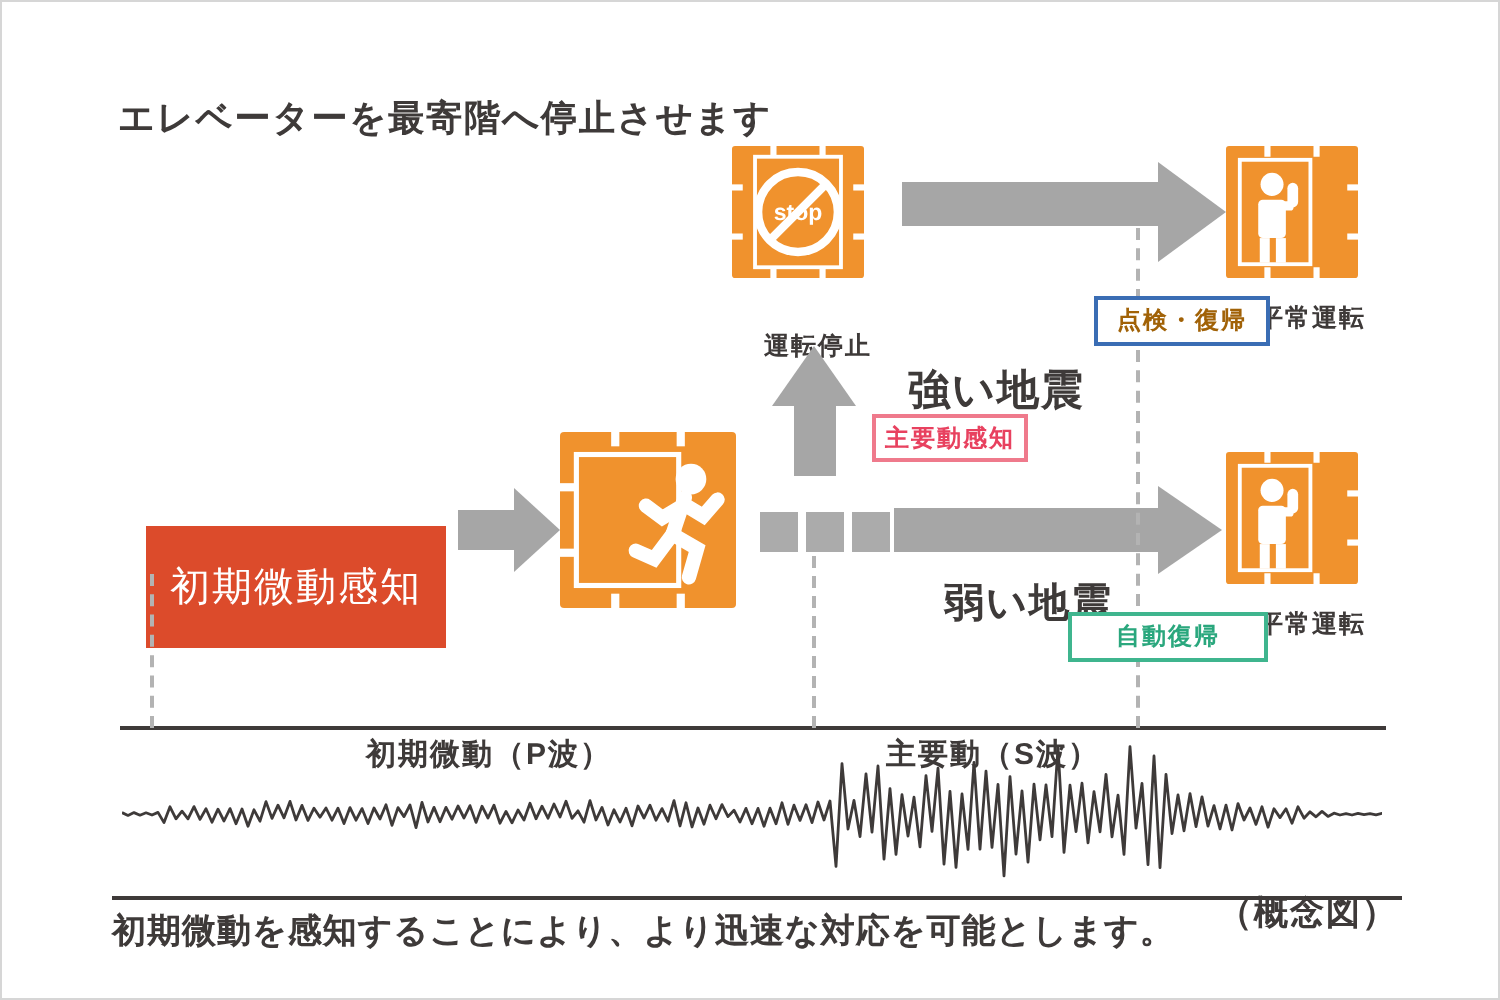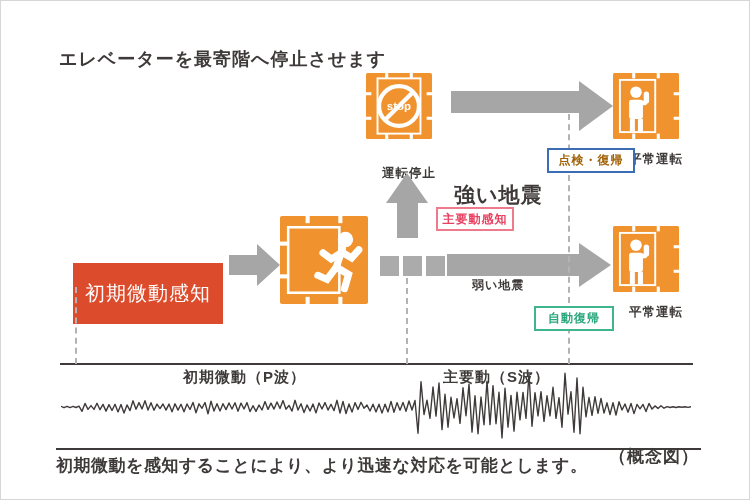--- a/index.html
+++ b/index.html
@@ -24,25 +24,25 @@
   #vd1{left:74px;top:286px;height:77px;}
   #vd2{left:405px;top:277px;height:86px;}
   #vd3{left:567px;top:113px;height:250px;}
   
   .dsq{position:absolute;width:19px;height:20px;background:#ababab;top:255px;}
   
   .badge{position:absolute;background:#fff;border:2px solid;display:flex;align-items:center;justify-content:center;
          font-size:12px;font-weight:700;letter-spacing:1px;z-index:2;box-sizing:border-box;}
   #badgeInspect{left:546px;top:147px;width:88px;height:25px;border-color:#3a6db4;color:#a16207;}
   #badgeMain{left:435px;top:206px;width:78px;height:24px;border-color:#ef7a8c;color:#e8415f;}
-  #badgeAuto{left:533px;top:305px;width:80px;height:25px;border-color:#3fb58e;color:#2aa77d;}
+  #badgeAuto{left:533px;top:305px;width:100px;height:25px;border-color:#3fb58e;color:#2aa77d;}
   
   .quake{position:absolute;font-weight:700;}
   #strongQuake{left:437px;top:180px;font-size:21px;letter-spacing:1px;margin-left:16px;}
-  #weakQuake{left:471px;top:276px;font-size:12px;letter-spacing:1px;text-align:center;}
+  #weakQuake{left:471px;top:287px;font-size:20px;letter-spacing:1px;text-align:center;}
   
   #nearCap{left:258px;top:306px;width:134px;text-align:center;font-size:11.5px;font-weight:700;line-height:14.5px;}
   
   .rule{position:absolute;background:#3e3a39;height:2px;}
   #ruleTop{left:59px;top:362px;width:633px;}
   #ruleBottom{left:55px;top:447px;width:645px;}
   .wavelabel{position:absolute;top:367px;font-size:15px;font-weight:700;letter-spacing:1px;z-index:2;}
   #pLabel{left:182px;}
   #sLabel{left:442px;}
   #waveSvg{left:60px;top:366px;width:630px;height:80px;}

